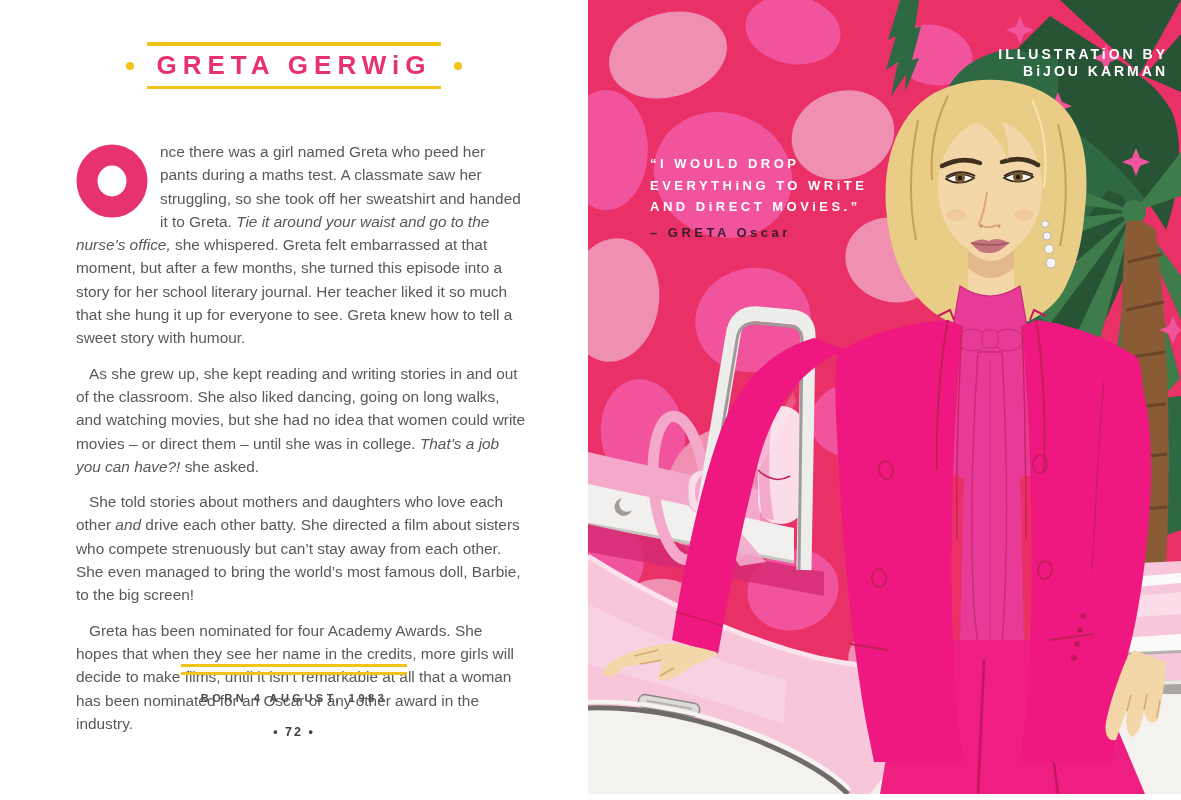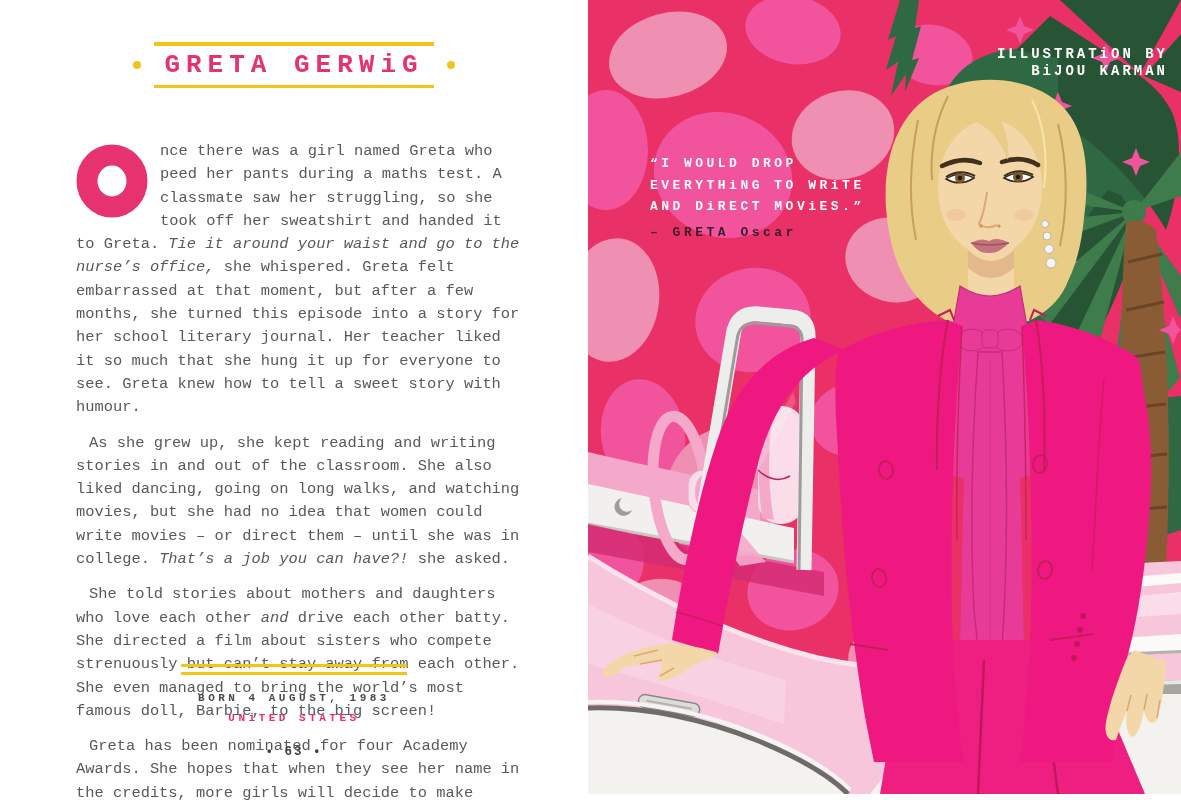--- a/index.html
+++ b/index.html
@@ -4,21 +4,21 @@
 <style>
   :root{
     
   }
   html,body{margin:0;padding:0;}
   body{
     width:1181px;height:800px;overflow:hidden;background:#ffffff;
     font-family:"Liberation Sans", sans-serif;
     -webkit-font-smoothing:antialiased;
   }
-  .book{display:flex;width:1181px;height:730px;font-family:Liberation Mono, monospace;}
+  .book{display:flex;width:1181px;height:730px;}
   .bottom-edge{width:1181px;height:6px;background:var(--edge_black);}
 
   
   .page-left{position:relative;width:588px;height:794px;background:#ffffff;}
   .lp-header{position:absolute;top:42px;left:0;right:0;text-align:center;}
   .title-row{display:inline-flex;align-items:center;gap:13px;vertical-align:top;}
   .title-stack{display:flex;flex-direction:column;align-items:stretch;}
   .rule{height:3.5px;background:var(--rule_yellow);}
   .page-title{
     margin:4px 10px 5px 10px;font-size:26px;font-weight:bold;color:var(--accent_pink);
@@ -95,22 +95,21 @@
         <p><span>She told stories about mothers and daughters who love each other </span><span class="it">and</span><span> drive each other batty. She directed a film about sisters who compete strenuously but can’t stay away from each other. She even managed to bring the world’s most famous doll, Barbie, to the big screen!</span></p>
         <p><span>Greta has been nominated for four Academy Awards. She hopes that when they see her name in the credits, more girls will decide to make films, until it isn’t remarkable at all that a woman has been nominated for an Oscar or any other award in the industry.</span></p>
       </div>
 
     <div class="lp-footer">
       <div class="double-rule">
           <div></div>
           <div></div>
         </div>
       <div class="born">BORN 4 AUGUST, 1983</div>
-      <div class="country">UNiTED STATES</div>
-      <div class="pageno">• 63 •</div>
+      <div class="pageno">• 72 •</div>
     </div>
   </div>
 
   <div class="page-right">
     <svg width="593" height="794" viewBox="0 0 593 794">
 
       <rect class="cW" x="0" y="0" width="593" height="794"></rect>
 
       <g>
         <ellipse class="cBL" cx="80" cy="55" rx="60" ry="42" transform="rotate(-15 80 55)"></ellipse>

